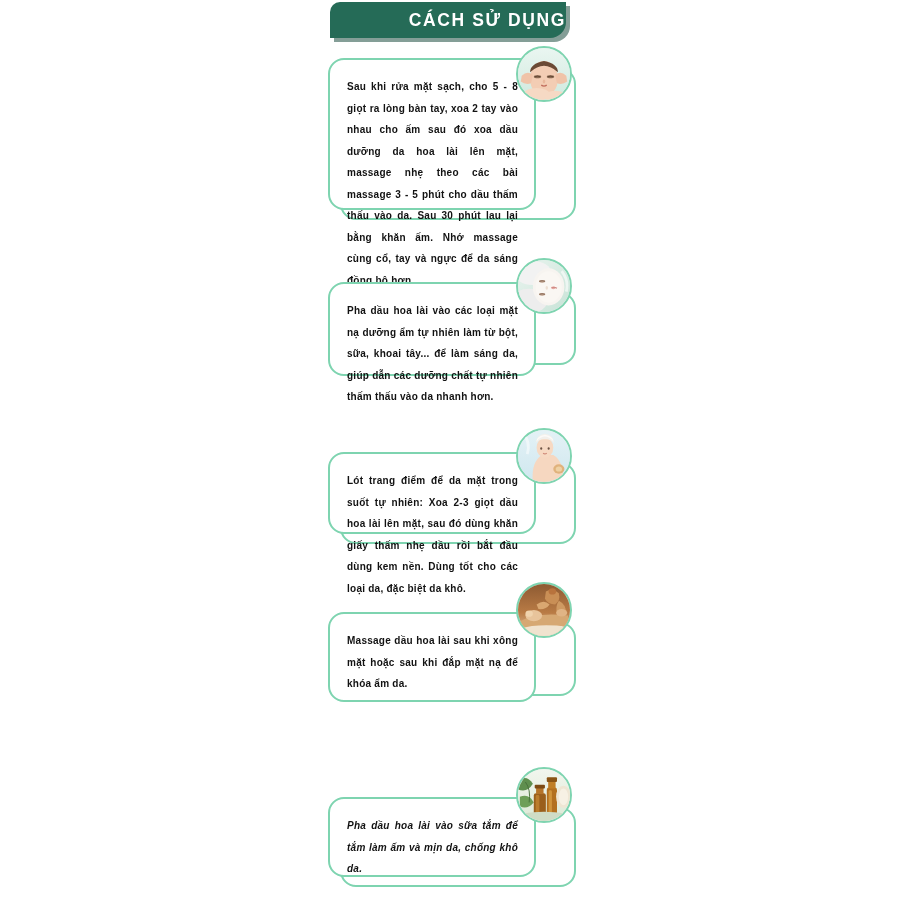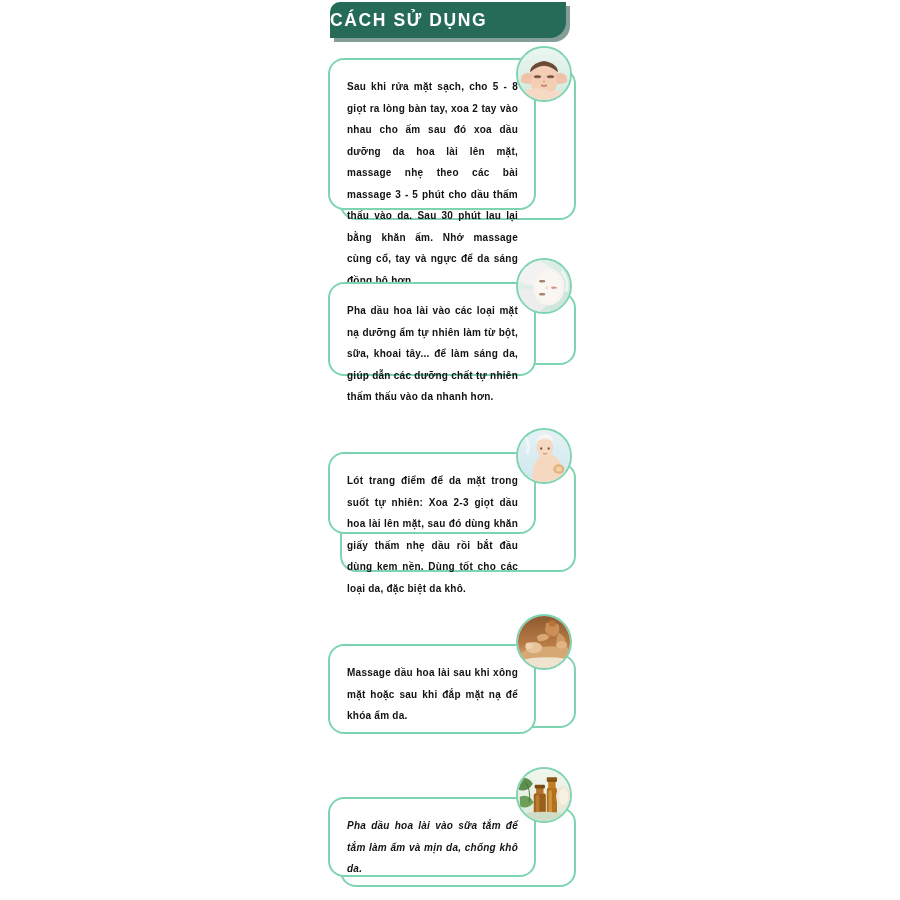--- a/index.html
+++ b/index.html
@@ -40,21 +40,21 @@
   .banner {
     position: absolute;
     left: 0;
     top: 0;
     width: 236px;
     height: 36px;
     background: #256b57;
     border-radius: 10px 0 16px 0;
     display: flex;
     align-items: center;
-    justify-content: flex-start;
+    justify-content: flex-end;
   }
   .banner-title {
     color: #ffffff;
     font-size: 17.5px;
     font-weight: bold;
     letter-spacing: 1.6px;
     white-space: nowrap;
   }
 
   
@@ -110,25 +110,25 @@
 
   
   .step-0 { top: 58px;  height: 162px; }
   .step-0 .card-front { height: 152px; }
   .step-0 .photo { top: -12px; }
 
   .step-1 { top: 282px; height: 83px; }
   .step-1 .card-front { height: 94px; }
   .step-1 .photo { top: -24px; }
 
-  .step-2 { top: 452px; height: 120px; }
+  .step-2 { top: 452px; height: 92px; }
   .step-2 .card-front { height: 82px; }
   .step-2 .photo { top: -24px; }
 
-  .step-3 { top: 644px; height: 84px; }
+  .step-3 { top: 612px; height: 84px; }
   .step-3 .card-front { height: 90px; }
   .step-3 .photo { top: -30px; }
 
   .step-4 { top: 797px; height: 90px; font-style: italic; }
   .step-4 .card-front { height: 80px; }
   .step-4 .photo { top: -30px; }
 </style>
 </head>
 <body>
 

